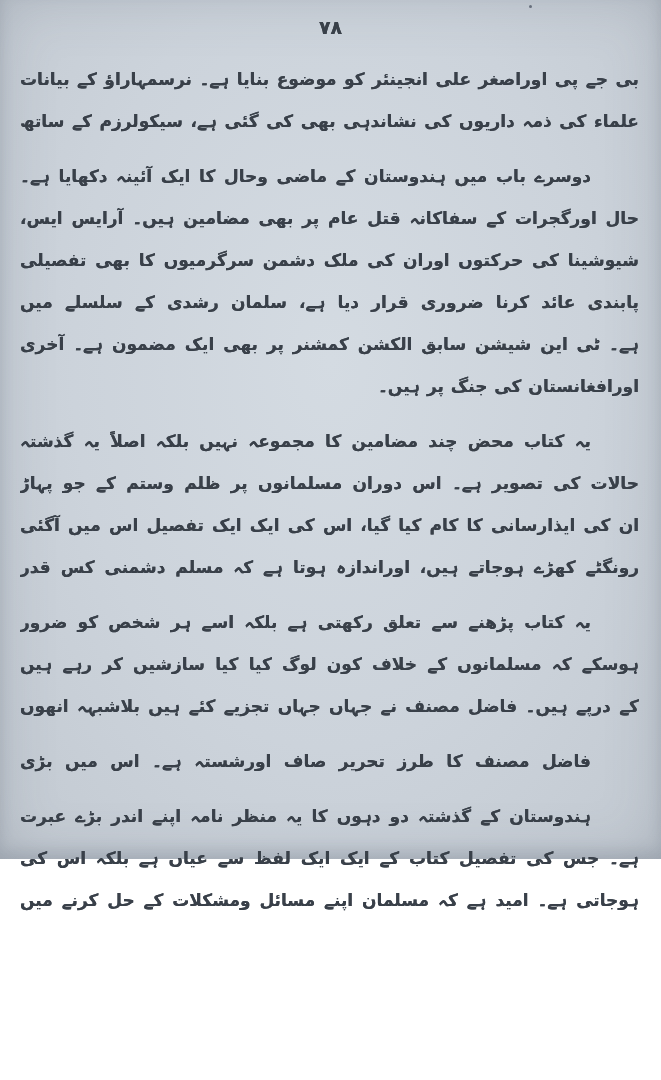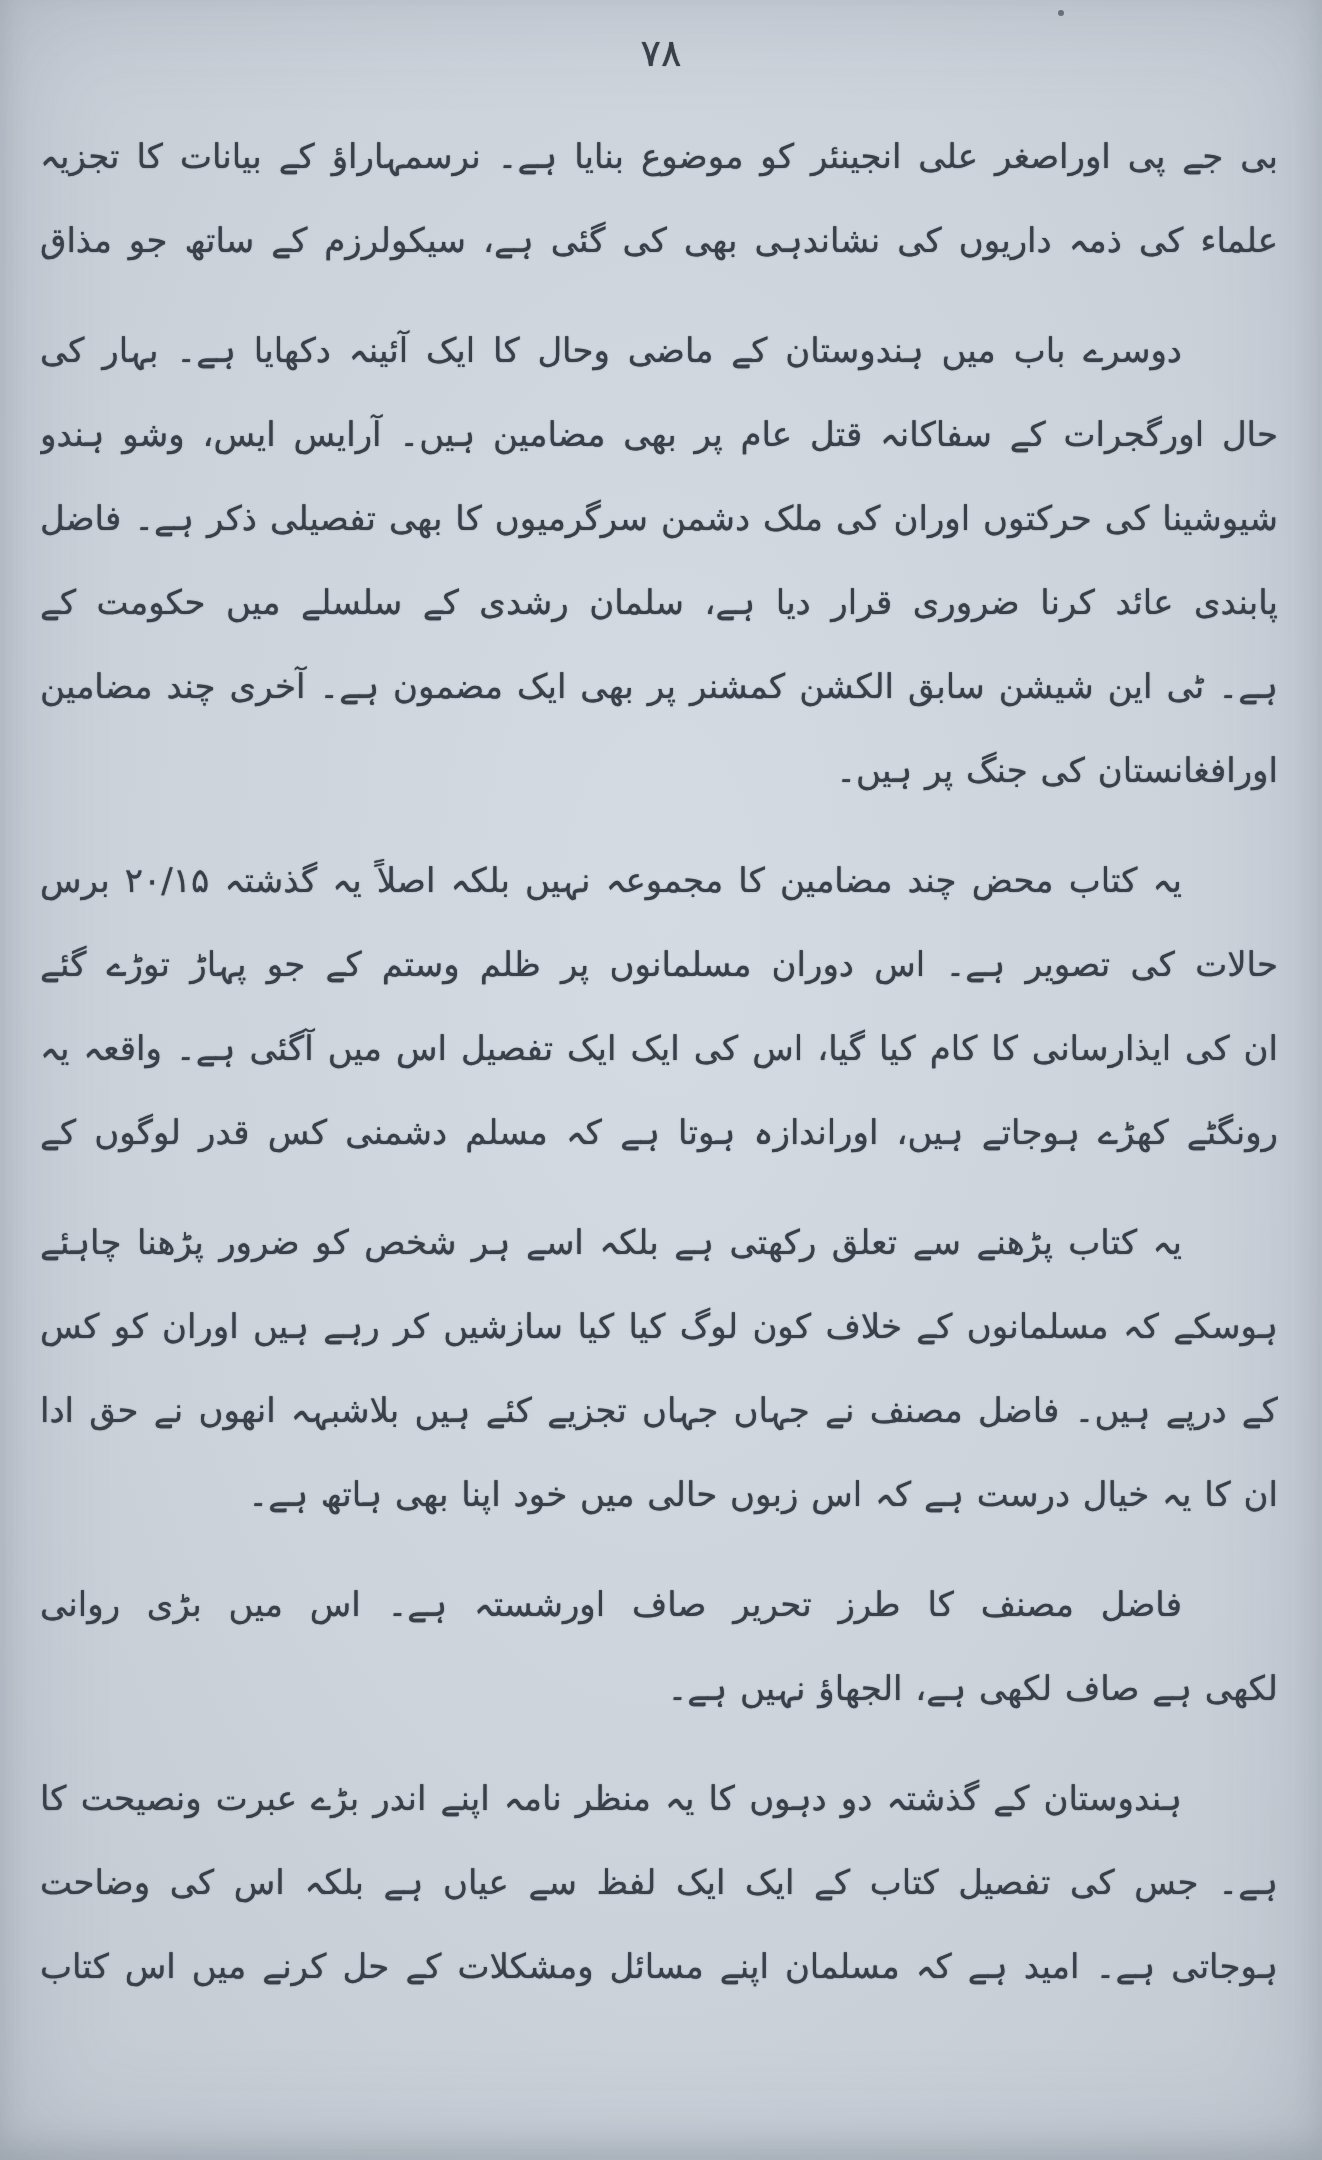--- a/index.html
+++ b/index.html
@@ -1,25 +1,26 @@
 <!DOCTYPE html>
 <html lang="ur" dir="rtl"><head>
 <meta charset="utf-8">
 <style>
   html,body { margin:0; padding:0; }
   body {
     width:661px; height:1080px; overflow:hidden;
     font-family:"DejaVu Sans", sans-serif;
   }
   .page {
-    position:relative; width:661px; height:1080px;
+    position:relative; width:661px; height:859px;
     direction:rtl;
     background:radial-gradient(ellipse at 50% 42%, #d4dbe2 0%, #ccd3db 55%, #c2c9d1 100%);
     box-shadow:inset 0 0 55px rgba(85,95,110,0.22), inset 0 -8px 14px rgba(80,90,105,0.18);
     color:#394049;
+    font-weight:bold;
   }
   .page-number {
     text-align:center; padding-top:16px;
     font-size:19px; letter-spacing:3px;
     text-shadow:0 0 0.5px currentColor;
   }
   .text-block { padding:20px 22px 0 20px; }
   .para { margin-bottom:13px; }
   .line {
     font-size:17px; line-height:42px; height:42px;
@@ -57,25 +58,23 @@
       <div class="para">
         <div class="line first-indent">یہ کتاب محض چند مضامین کا مجموعہ نہیں بلکہ اصلاً یہ گذشتہ ۲۰/۱۵ برس کے ہندوستان کے</div>
         <div class="line">حالات کی تصویر ہے۔ اس دوران مسلمانوں پر ظلم وستم کے جو پہاڑ توڑے گئے اورجس انداز سے</div>
         <div class="line">ان کی ایذارسانی کا کام کیا گیا، اس کی ایک ایک تفصیل اس میں آگئی ہے۔ واقعہ یہ ہے کہ اس کو پڑھ کر</div>
         <div class="line last">رونگٹے کھڑے ہوجاتے ہیں، اوراندازہ ہوتا ہے کہ مسلم دشمنی کس قدر لوگوں کے گھٹی میں پڑی ہے۔</div>
       </div>
       <div class="para">
         <div class="line first-indent">یہ کتاب پڑھنے سے تعلق رکھتی ہے بلکہ اسے ہر شخص کو ضرور پڑھنا چاہئے تاکہ اسے معلوم</div>
         <div class="line">ہوسکے کہ مسلمانوں کے خلاف کون لوگ کیا کیا سازشیں کر رہے ہیں اوران کو کس قدر نقصان پہنچانے</div>
         <div class="line">کے درپے ہیں۔ فاضل مصنف نے جہاں جہاں تجزیے کئے ہیں بلاشبہہ انھوں نے حق ادا کر دیا ہے،</div>
-        <div class="line last">ان کا یہ خیال درست ہے کہ اس زبوں حالی میں خود اپنا بھی ہاتھ ہے۔</div>
       </div>
       <div class="para">
         <div class="line first-indent">فاضل مصنف کا طرز تحریر صاف اورشستہ ہے۔ اس میں بڑی روانی اورسلاست ہے۔ جو بات</div>
-        <div class="line last">لکھی ہے صاف لکھی ہے، الجھاؤ نہیں ہے۔</div>
       </div>
       <div class="para">
         <div class="line first-indent">ہندوستان کے گذشتہ دو دہوں کا یہ منظر نامہ اپنے اندر بڑے عبرت ونصیحت کا سامان رکھتا</div>
         <div class="line">ہے۔ جس کی تفصیل کتاب کے ایک ایک لفظ سے عیاں ہے بلکہ اس کی وضاحت سرورق ہی سے</div>
         <div class="line last">ہوجاتی ہے۔ امید ہے کہ مسلمان اپنے مسائل ومشکلات کے حل کرنے میں اس کتاب سے ضرور</div>
       </div>
     </div>
 </div>
 
 </body></html>

